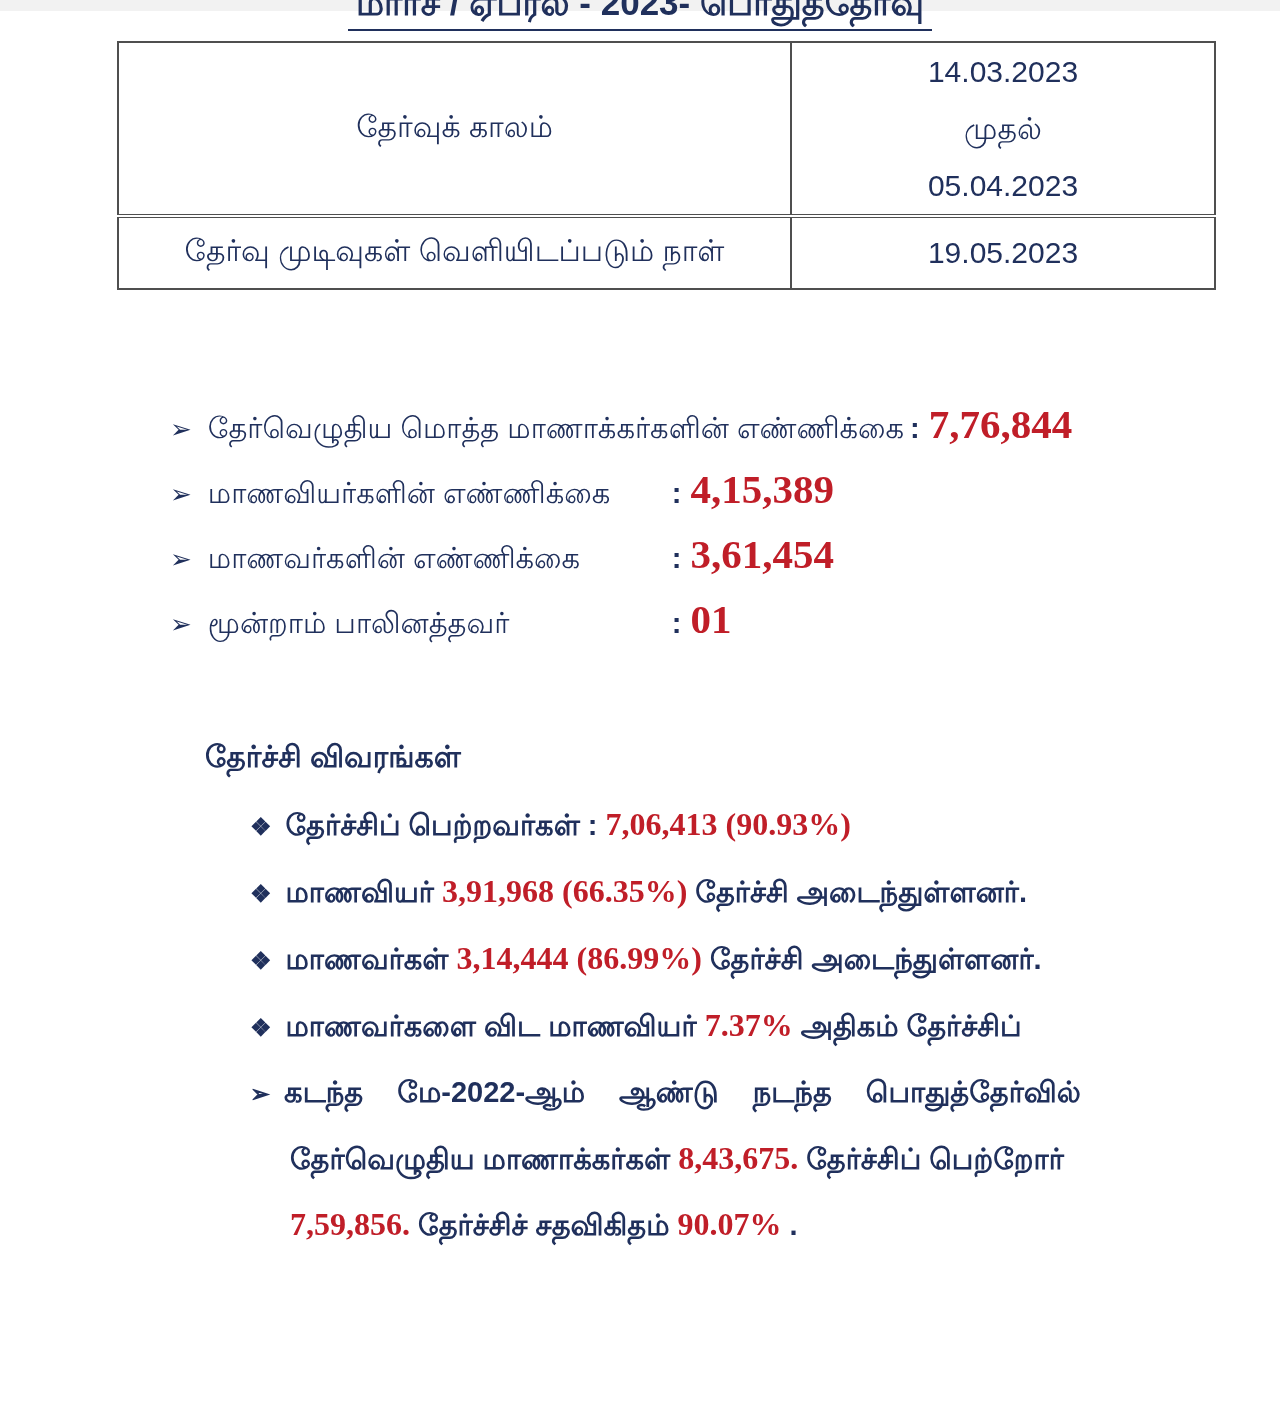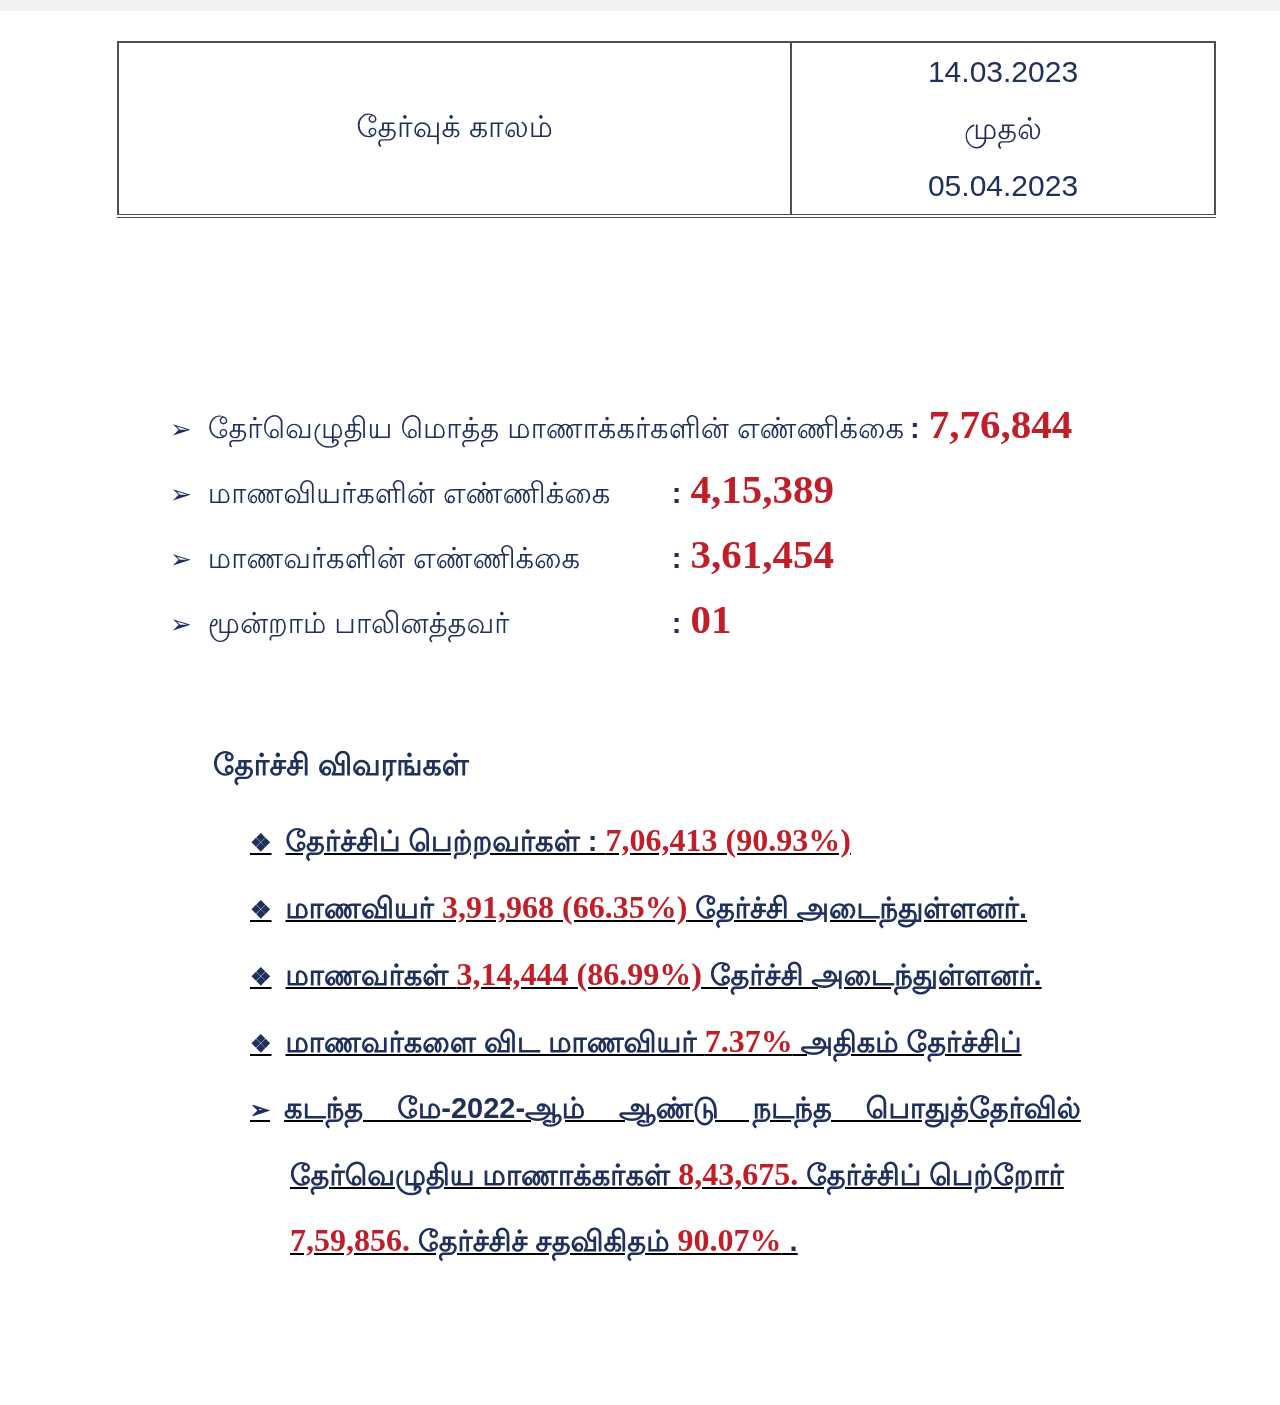--- a/index.html
+++ b/index.html
@@ -58,58 +58,65 @@
   }
   .stat-colon{color:var(--navy);font-weight:bold;font-size:29px;margin:0 9px 0 6px;}
   .stat-value{
     color:var(--red);font-family:"Liberation Serif",serif;
     font-weight:bold;font-size:41px;
   }
 
   
   .pass{position:absolute;left:205px;top:722px;width:1020px;z-index:2;}
   .pass-heading{
-    margin:8px;height:70px;line-height:70px;
+    margin:0;height:70px;line-height:70px;
     font-size:30px;font-weight:bold;color:var(--navy);
   }
-  .pass-item{margin-left:45px;text-decoration:underline;}
+  .pass-item{margin-left:45px;}
   .pass-line{
     line-height:65px;font-size:29px;font-weight:bold;color:var(--navy);
     white-space:nowrap;
   }
   .pass-line .pass-marker{margin-right:14px;font-size:24px;color:var(--navy);}
   .pass-cont{padding-left:40px;}
   .seg-navy{color:var(--navy);}
   .seg-red{
     color:var(--red);font-family:"Liberation Serif",serif;
     font-size:32px;font-weight:bold;
   }
   .justified{word-spacing:26px;}
 </style>
 </head>
 <body>
 
 <div class="page">
 
   <div class="top-strip"></div>
 
+  <div class="title-wrap">
+    <h1 class="doc-title">மார்ச் / ஏப்ரல் - 2023- பொதுத்தேர்வு</h1>
+  </div>
 
   <table class="sched">
     <colgroup>
       <col style="width:673px">
       <col style="width:424px">
     </colgroup>
     <tbody>
       <tr class="r1">
         <td>தேர்வுக் காலம்</td>
         <td>
           <div class="vline">14.03.2023</div>
           <div class="vline">முதல்</div>
           <div class="vline">05.04.2023</div>
         </td>
+      </tr>
+      <tr class="r2">
+        <td>தேர்வு முடிவுகள் வெளியிடப்படும் நாள்</td>
+        <td>19.05.2023</td>
       </tr>
     </tbody>
   </table>
 
   <div class="stats">
     <div class="stat-row">
       <span class="marker">➢</span><span class="stat-label">தேர்வெழுதிய மொத்த மாணாக்கர்களின் எண்ணிக்கை</span><span class="stat-colon">:</span><span class="stat-value">7,76,844</span>
     </div>
     <div class="stat-row">
       <span class="marker">➢</span><span class="stat-label">மாணவியர்களின் எண்ணிக்கை</span><span class="stat-colon">:</span><span class="stat-value">4,15,389</span>

